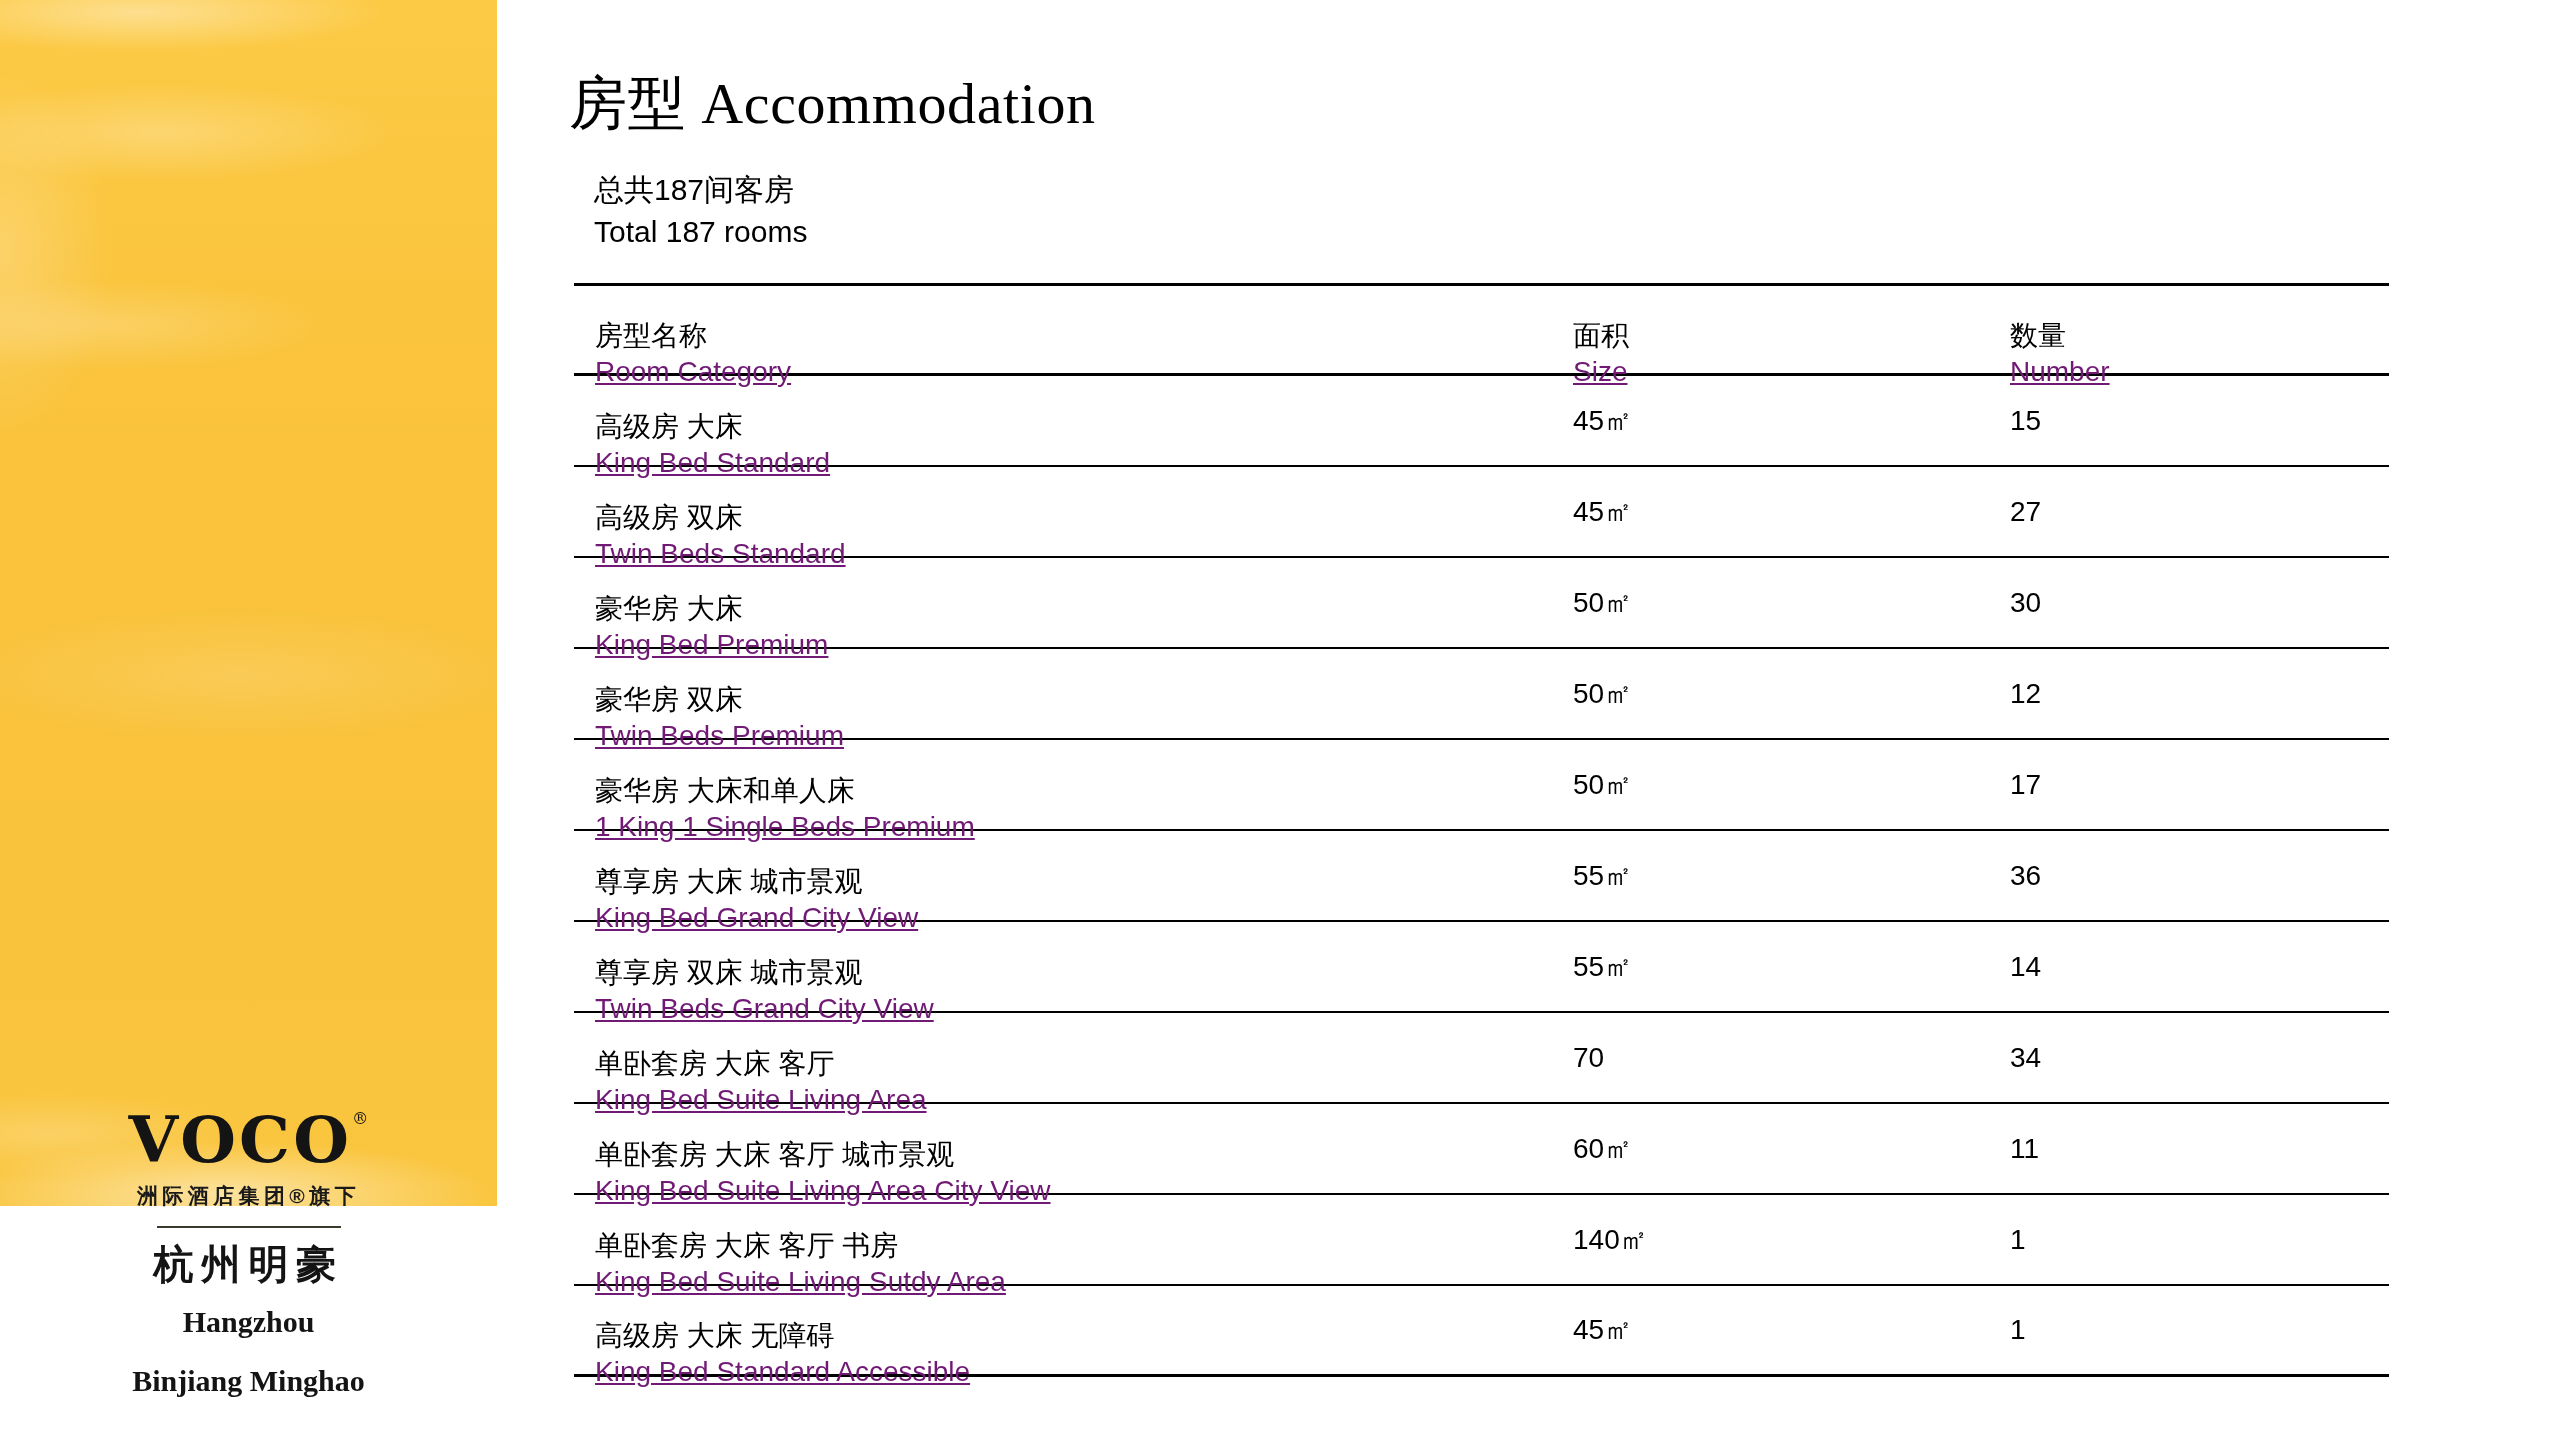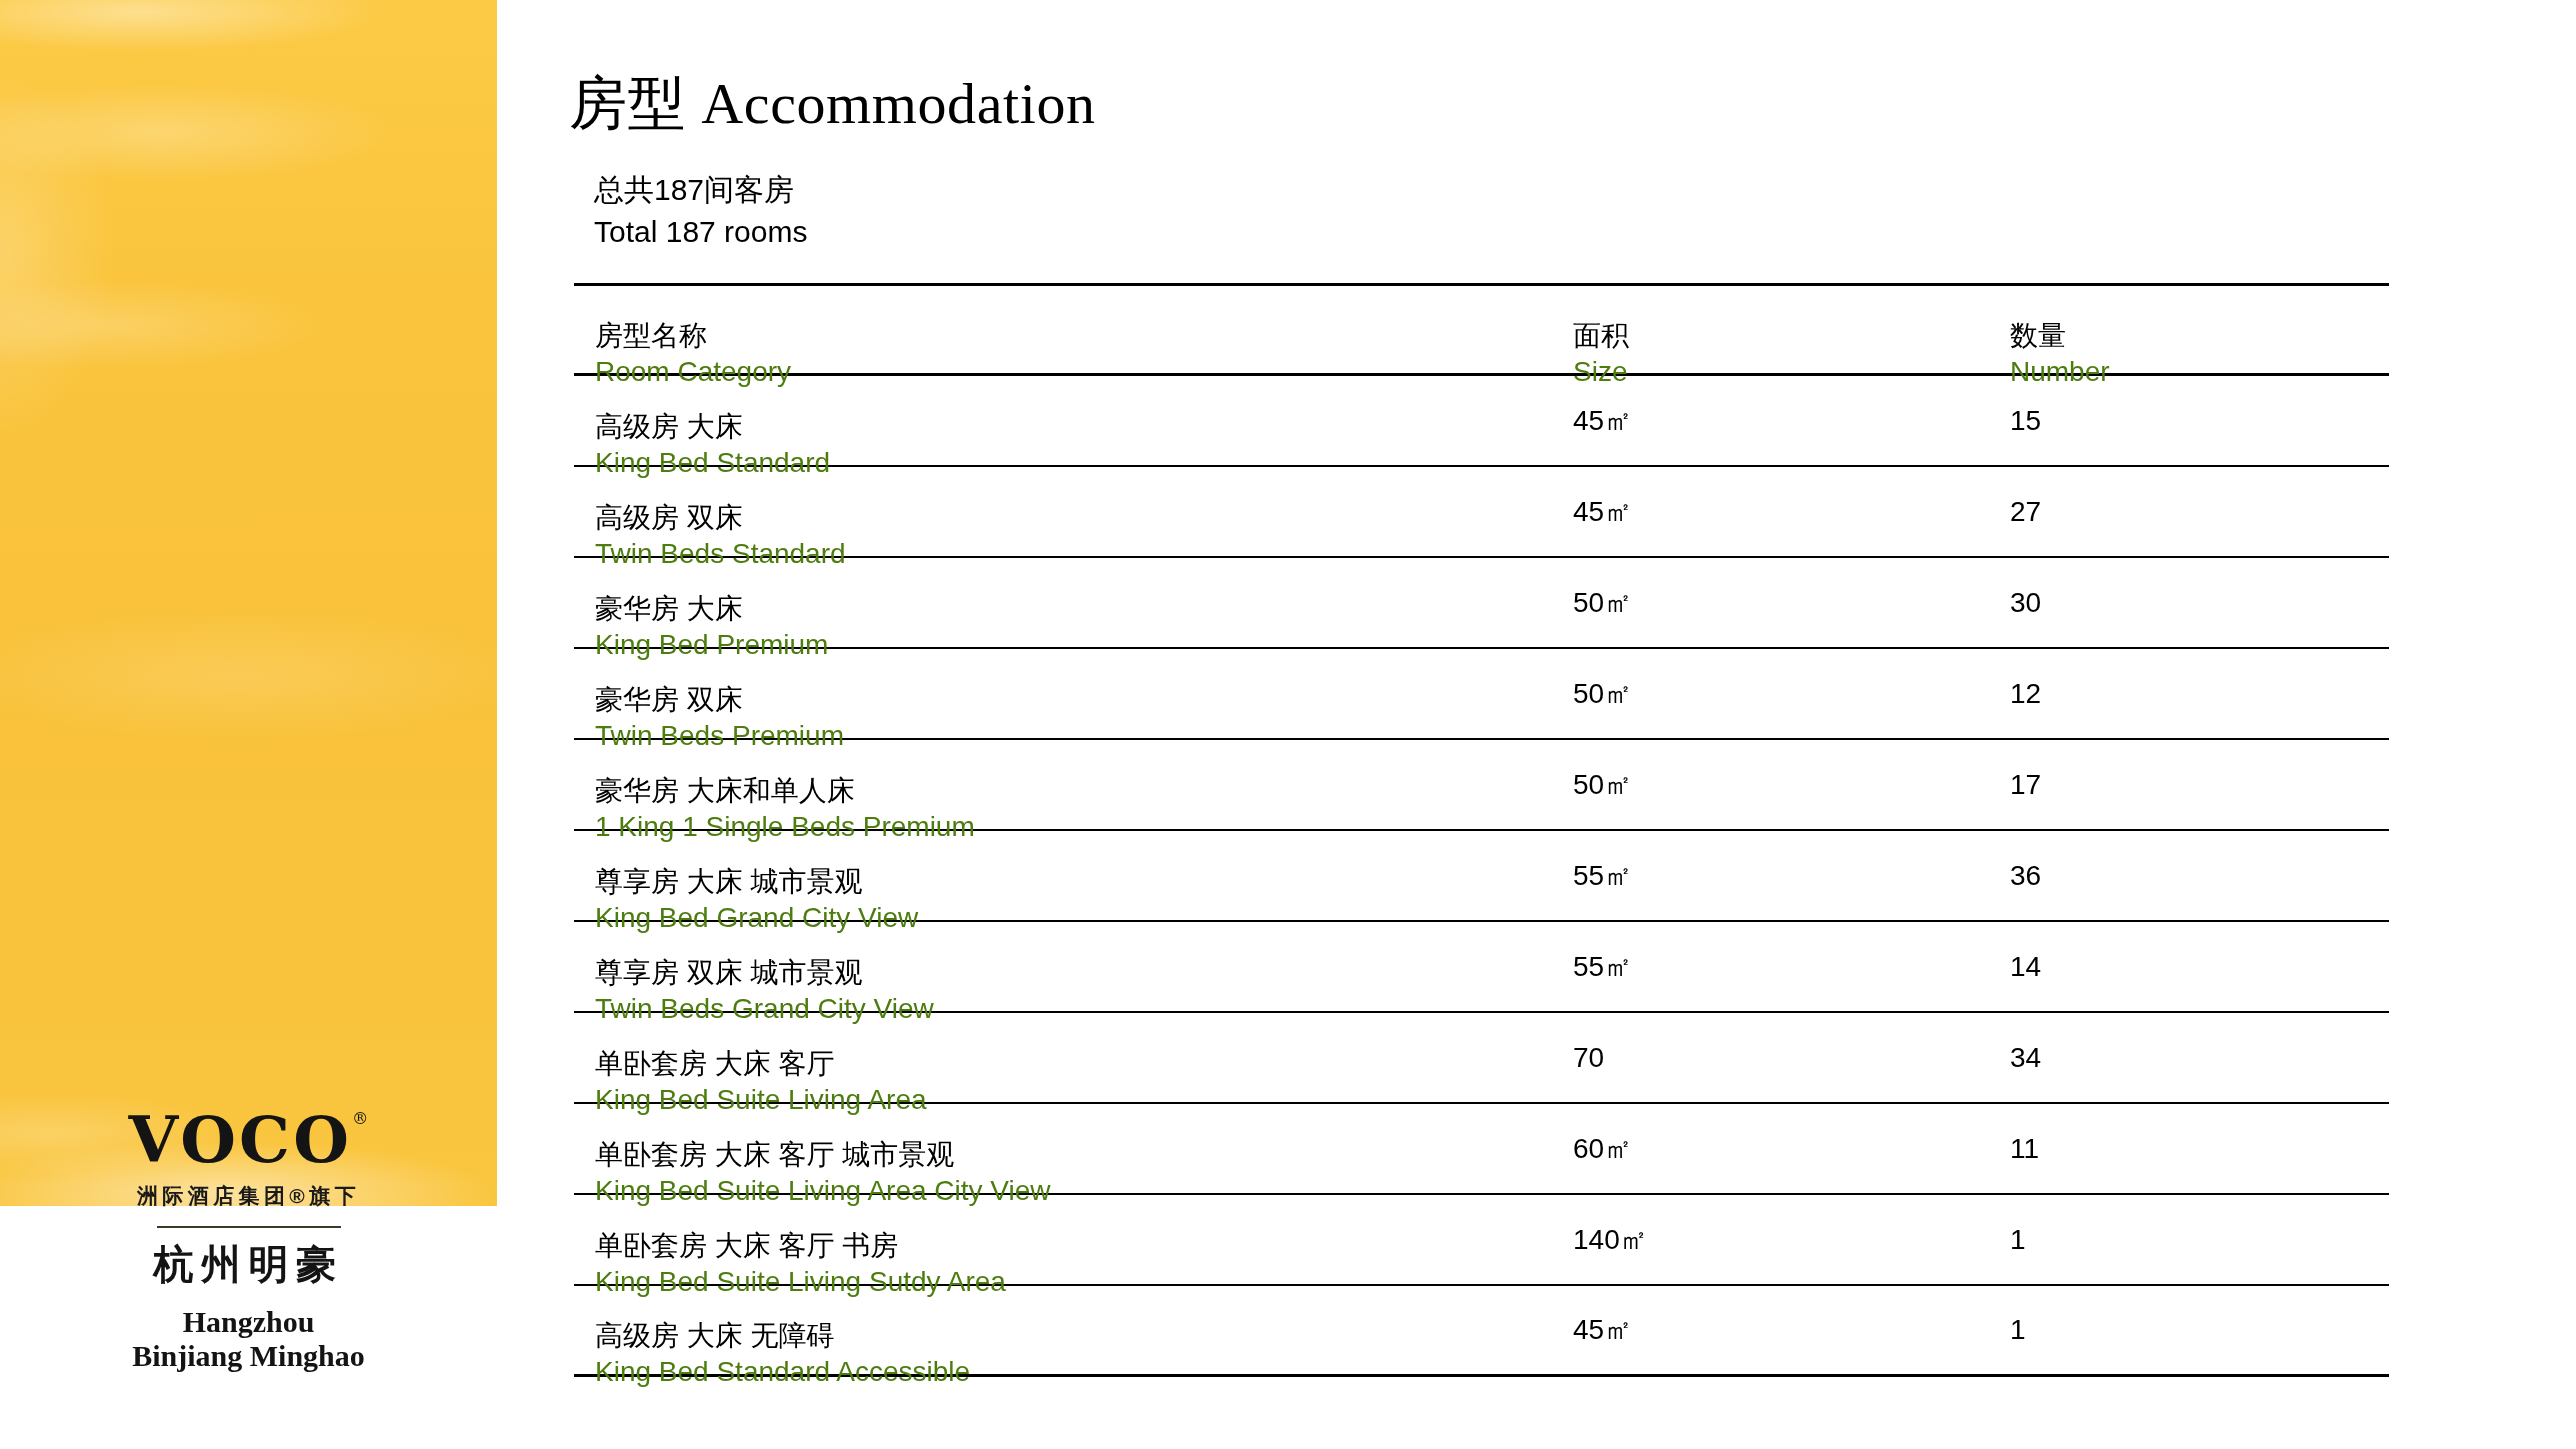--- a/index.html
+++ b/index.html
@@ -22,38 +22,38 @@
       linear-gradient(180deg,#fcca45 0%,#fac43c 28%,#f9c23a 58%,#fac63f 100%);
   }
 
   .logo-block { position:absolute; left:0; top:1106px; width:497px; text-align:center; color:#141414; }
   .voco { font-family:"DejaVu Serif","Liberation Serif",serif; font-weight:700; font-size:64px; line-height:1.05; letter-spacing:3.1px; color:#141414; }
   .voco sup { font-size:16.4px; font-weight:400; letter-spacing:0; vertical-align:38px; }
   .brand-tagline { margin-top:8.8px; font-size:21px; letter-spacing:4.4px; font-weight:700; color:#1a1a1a; }
   .brand-divider { width:184px; height:1.9px; background:#3a3a2a; margin:16.4px auto 0; }
   .hotel-zh { margin-top:9px; font-family:"Liberation Serif","DejaVu Serif",serif; font-weight:700; font-size:40px; letter-spacing:7.5px; }
   .hotel-en1 { margin-top:12.6px; font-family:"Liberation Serif","DejaVu Serif",serif; font-weight:700; font-size:30px; }
-  .hotel-en2 { margin-top:0; font-family:"Liberation Serif","DejaVu Serif",serif; font-weight:700; font-size:30px; }
+  .hotel-en2 { margin-top:25px; font-family:"Liberation Serif","DejaVu Serif",serif; font-weight:700; font-size:30px; }
 
   
   .page-title { position:absolute; left:569px; top:65px; font-family:"Liberation Serif","DejaVu Serif",serif; font-size:58px; font-weight:400; color:#000; letter-spacing:0.6px; }
   .subtitle { position:absolute; left:594px; top:169px; font-size:30px; line-height:42px; color:#000; }
 
   
   .room-table { position:absolute; left:574px; top:283px; width:1815px; border-top:3.1px solid #000; }
   .thead { position:relative; height:90px; border-bottom:3.1px solid #000; }
   .trow  { position:relative; height:91px; border-bottom:2.5px solid #000; }
   .trow.last { border-bottom:3.8px solid #000; }
 
   .cell-cat { position:absolute; left:21px; top:0; height:100%; display:flex; flex-direction:column; justify-content:center; }
   .cell-size { position:absolute; left:999px; top:50%; transform:translateY(-50%); font-size:28px; white-space:nowrap; }
   .cell-num  { position:absolute; left:1436px; top:50%; transform:translateY(-50%); font-size:28px; white-space:nowrap; }
 
   .zh-line { font-size:28px; line-height:36px; color:#000;margin-top:48px; }
-  .en-line { font-size:28px; line-height:36px; color:#4d7c0f; }
+  .en-line { font-size:28px; line-height:36px; color:#701a75;text-decoration:underline; }
 
   .thead .cell-size, .thead .cell-num { transform:none; top:0; height:100%; display:flex; flex-direction:column; justify-content:center; font-size:28px; }
 </style>
 </head>
 <body>
 
 <div class="page">
 
   <div class="sidebar">
     <div class="logo-block">

